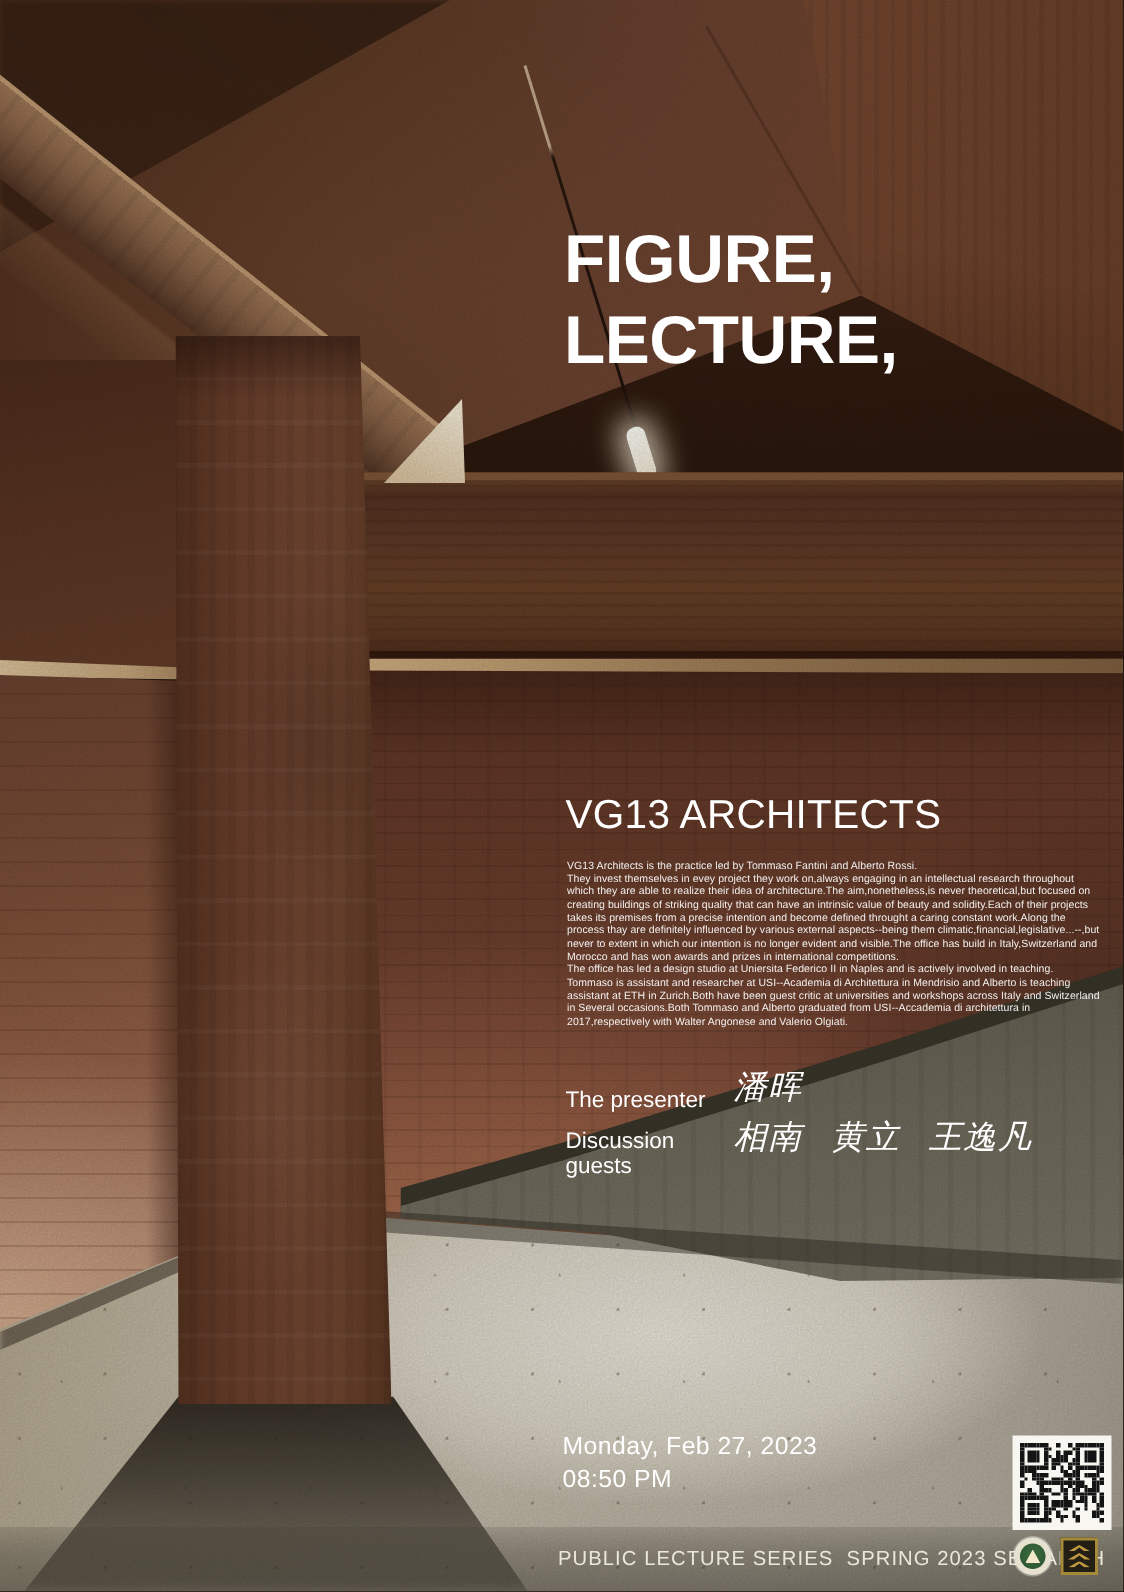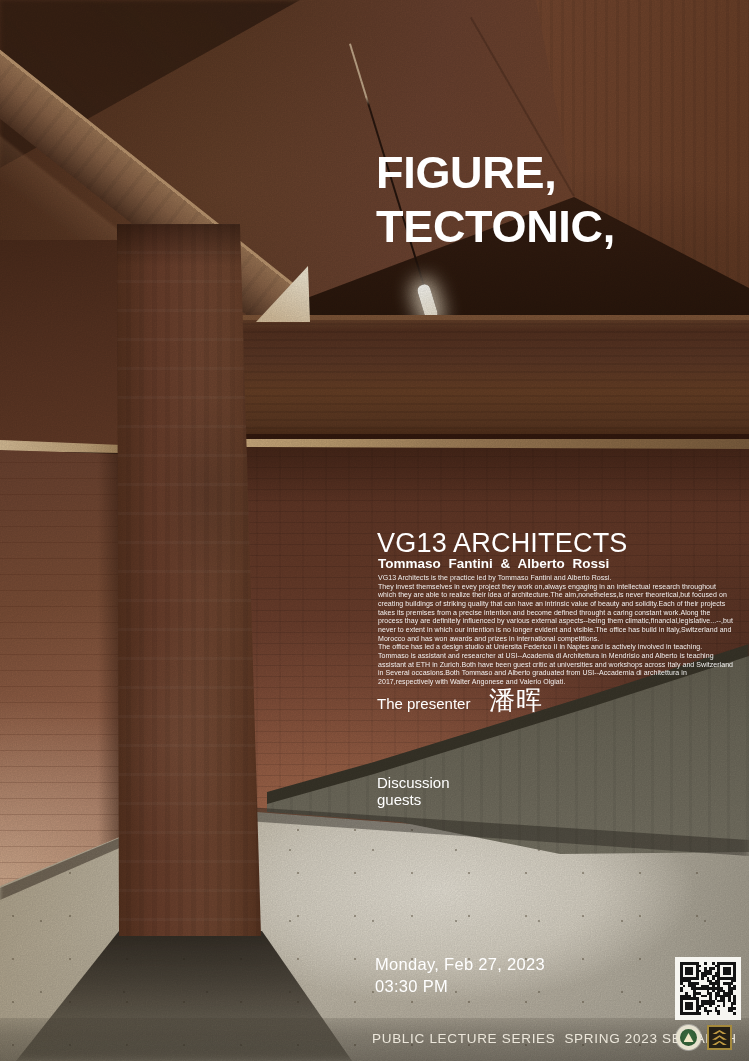--- a/index.html
+++ b/index.html
@@ -123,24 +123,24 @@
   .grain{position:absolute;inset:0;pointer-events:none;}
 
   
   .txt{position:absolute;color:#fff;z-index:5;}
   .title{left:376px;top:146px;font-size:45px;line-height:54px;font-weight:bold;letter-spacing:-0.3px;}
   .studio-name{left:377px;top:529px;font-size:27px;line-height:28px;font-weight:normal;letter-spacing:0.2px;}
   .principals{left:378px;top:556px;font-size:13.5px;line-height:16px;font-weight:bold;word-spacing:4px;}
   .bio{left:378px;top:574px;width:378px;font-size:7px;line-height:8.65px;letter-spacing:0.05px;
        color:rgba(255,255,255,.92);white-space:pre-line;}
   .person-row{display:flex;align-items:baseline;}
-  .presenter-row{left:377px;top:683px;}
-  .guests-row{left:377px;top:774px;}
+  .presenter-row{left:377px;top:708px;align-items:flex-end;}
+  .guests-row{left:377px;top:741px;}
   .person-label{font-size:15px;width:112px;flex:0 0 112px;}
-  .person-name{font-size:26px;line-height:34px;word-spacing:12px;letter-spacing:1px;}
+  .person-name{font-size:22px;line-height:34px;word-spacing:12px;letter-spacing:1px;font-style:italic;}
   .event{left:375px;top:953px;font-size:16.5px;line-height:22px;letter-spacing:0.3px;}
   .footer-text{left:372px;top:1030px;font-size:13.5px;line-height:18px;letter-spacing:0.7px;
        color:#ece7db;white-space:pre;}
 
   
   .qr{position:absolute;left:675px;top:957px;width:66px;height:63px;background:#f7f6f1;
       padding:5px;z-index:6;}
   .qr-grid{width:100%;height:100%;display:grid;grid-template-columns:repeat(21,1fr);grid-template-rows:repeat(21,1fr);}
   .qc{background:transparent;}
   .qc.d{background:#141414;}
@@ -194,50 +194,50 @@
       <filter id="g">
           <feTurbulence type="fractalNoise" baseFrequency="0.8" numOctaves="2" stitchTiles="stitch"></feTurbulence>
       <feColorMatrix type="matrix" values="0 0 0 0 0  0 0 0 0 0  0 0 0 0 0  0.55 0.55 0.55 0 0"></feColorMatrix>
         </filter>
       <rect width="749" height="1061" filter="url(#g)" opacity="0.14"></rect>
     </svg>
   </div>
 
   <div class="txt title">
     <div>FIGURE,</div>
-    <div>TECTONIC,</div>
+    <div>LECTURE,</div>
   </div>
 
   <div class="txt studio-name">VG13 ARCHITECTS</div>
-  <div class="txt principals">Tommaso Fantini &amp; Alberto Rossi</div>
   <div class="txt bio">VG13 Architects is the practice led by Tommaso Fantini and Alberto Rossi.
 They invest themselves in evey project they work on,always engaging in an intellectual research throughout
 which they are able to realize their idea of architecture.The aim,nonetheless,is never theoretical,but focused on
 creating buildings of striking quality that can have an intrinsic value of beauty and solidity.Each of their projects
 takes its premises from a precise intention and become defined throught a caring constant work.Along the
 process thay are definitely influenced by various external aspects--being them climatic,financial,legislative...--,but
 never to extent in which our intention is no longer evident and visible.The office has build in Italy,Switzerland and
 Morocco and has won awards and prizes in international competitions.
 The office has led a design studio at Uniersita Federico II in Naples and is actively involved in teaching.
 Tommaso is assistant and researcher at USI--Academia di Architettura in Mendrisio and Alberto is teaching
 assistant at ETH in Zurich.Both have been guest critic at universities and workshops across Italy and Switzerland
 in Several occasions.Both Tommaso and Alberto graduated from USI--Accademia di architettura in
 2017,respectively with Walter Angonese and Valerio Olgiati.</div>
 
   <div class="txt person-row presenter-row">
     <span class="person-label">The presenter</span>
     <span class="person-name">潘晖</span>
   </div>
   <div class="txt person-row guests-row">
     <span class="person-label">Discussion guests</span>
+    <span class="person-name">相南 黄立 王逸凡</span>
   </div>
 
   <div class="txt event">
     <div>Monday, Feb 27, 2023</div>
-    <div>03:30 PM</div>
+    <div>08:50 PM</div>
   </div>
 
   <div class="txt footer-text">PUBLIC LECTURE SERIES  SPRING 2023 SEU ARCH</div>
 
   <div class="qr">
     <div class="qr-grid" id="qrGrid">
         <div class="qc d"></div>
         <div class="qc d"></div>
         <div class="qc d"></div>
         <div class="qc d"></div>

